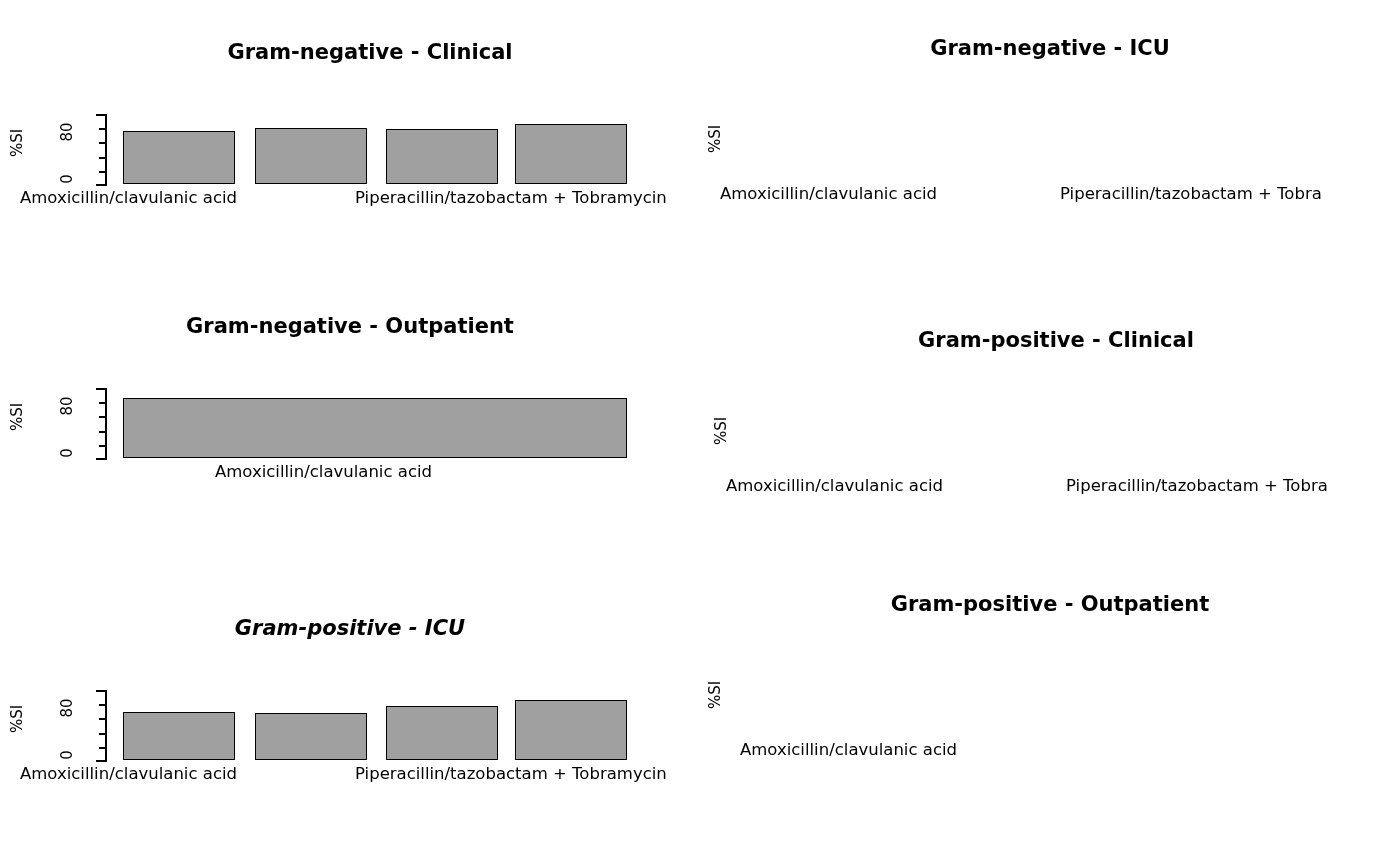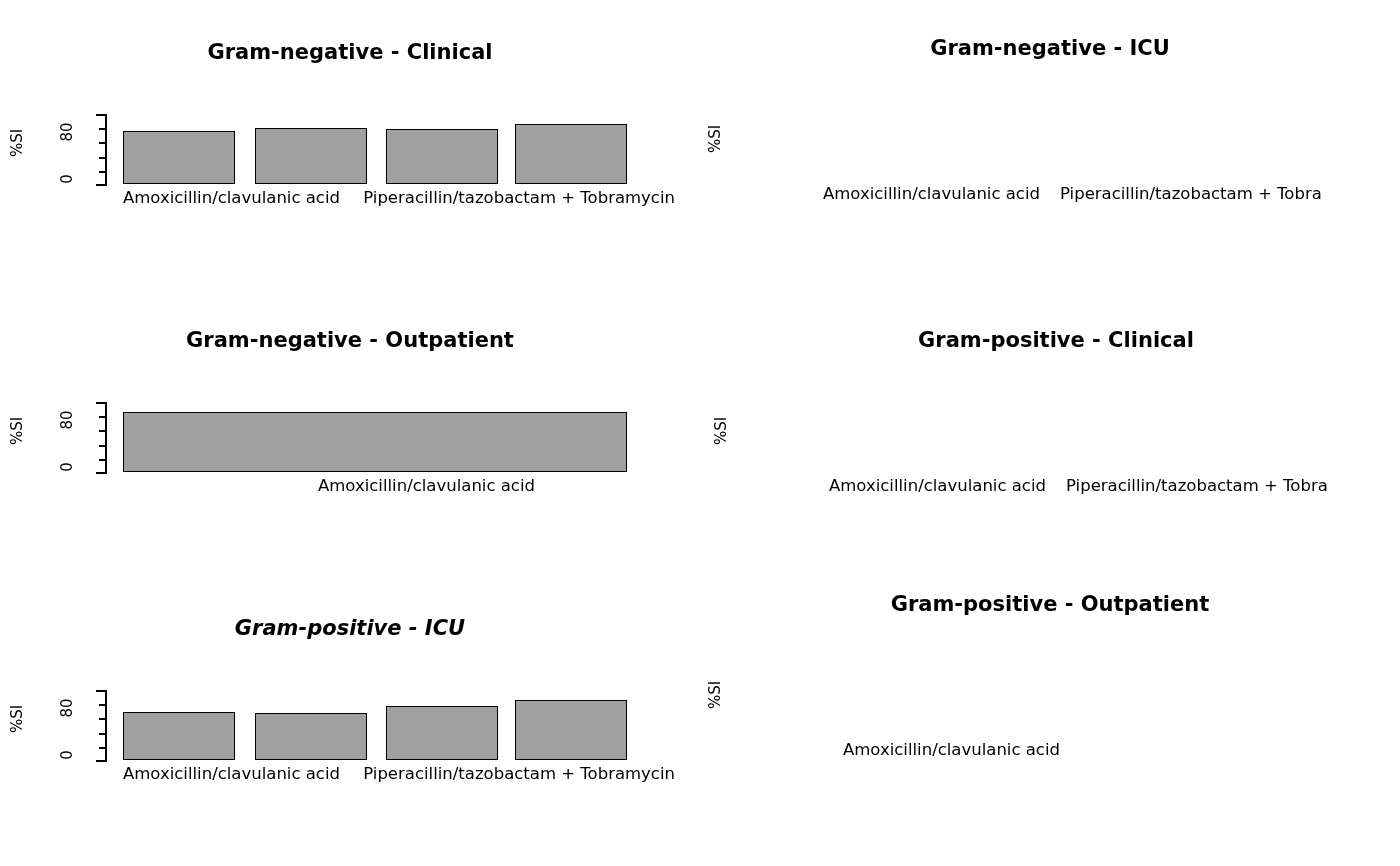--- a/index.html
+++ b/index.html
@@ -67,29 +67,29 @@
     position: absolute;
     background: #a0a0a0;
     border: 1.5px solid #000000;
     box-sizing: border-box;
     bottom: 0;
   }
   .cat-label {
     position: absolute;
     font-size: 16.5px;
     white-space: nowrap;
-    text-align: right;
+    text-align: left;
     font-family: "DejaVu Sans", sans-serif;
   }
 </style>
 </head>
 <body>
 
 <div class="panel" style="left:0px; top:20px; width:700px; height:230px;">
-  <div class="panel-title" style="top:20px;">Gram-negative - Clinical</div>
+  <div class="panel-title" style="top:20px;padding-left:20px;">Gram-negative - Clinical</div>
 
   <div class="ylabel" style="left:8px; top:98px; height:50px; font-size:15px;">%SI</div>
 
   <div class="axis-area" style="left:96px; top:94px; width:14px; height:72px;">
     <div class="axis-line" style="left:9px; top:0px; height:72px;"></div>
     <div class="tick" style="left:0px; top:0px;"></div>
     <div class="tick" style="left:3px; top:14px; width:6px;"></div>
     <div class="tick" style="left:3px; top:28px; width:6px;"></div>
     <div class="tick" style="left:3px; top:43px; width:6px;"></div>
     <div class="tick" style="left:3px; top:57px; width:6px;"></div>
@@ -111,21 +111,21 @@
 
 <div class="panel" style="left:700px; top:16px; width:700px; height:230px;">
   <div class="panel-title" style="top:20px;">Gram-negative - ICU</div>
 
   <div class="ylabel" style="left:706px; top:98px; height:50px; font-size:15px; left:6px;">%SI</div>
 
   <div class="cat-label" style="left:20px; top:168px; width:320px;">Amoxicillin/clavulanic acid</div>
   <div class="cat-label" style="left:360px; top:168px; width:340px; text-align:left;">Piperacillin/tazobactam + Tobra</div>
 </div>
 
-<div class="panel" style="left:0px; top:308px; width:700px; height:230px;">
+<div class="panel" style="left:0px; top:294px; width:700px; height:230px;">
   <div class="panel-title" style="top:20px;">Gram-negative - Outpatient</div>
 
   <div class="ylabel" style="left:8px; top:98px; height:50px; font-size:15px;">%SI</div>
 
   <div class="axis-area" style="left:96px; top:94px; width:14px; height:72px;">
     <div class="axis-line" style="left:9px; top:0px; height:72px;"></div>
     <div class="tick" style="left:0px; top:0px;"></div>
     <div class="tick" style="left:3px; top:14px; width:6px;"></div>
     <div class="tick" style="left:3px; top:28px; width:6px;"></div>
     <div class="tick" style="left:3px; top:43px; width:6px;"></div>

